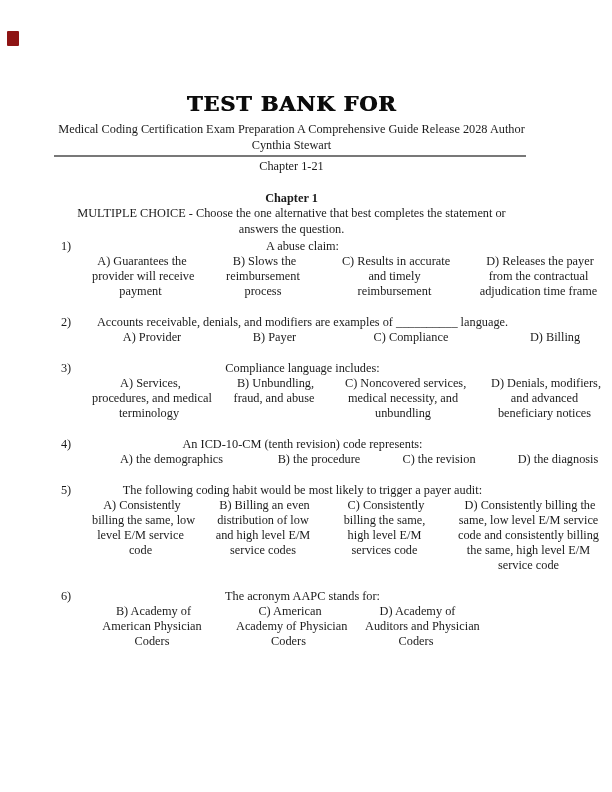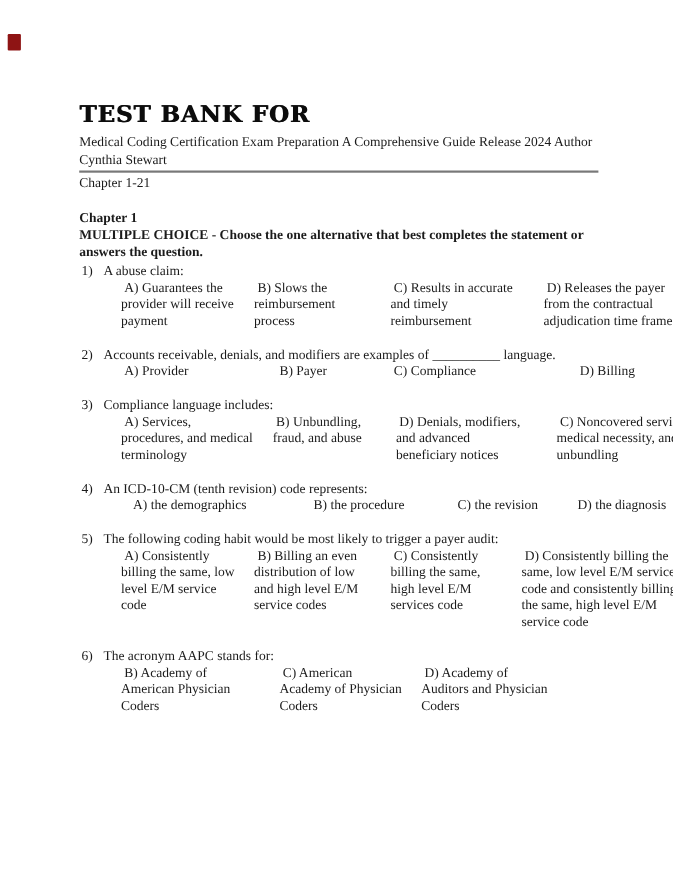--- a/index.html
+++ b/index.html
@@ -1,30 +1,30 @@
 <!DOCTYPE html>
 <html><head>
 <meta charset="utf-8">
 <style>
   html,body{margin:0;padding:0;background:#ffffff;}
   .page{
     position:relative;width:612px;height:792px;background:#ffffff;overflow:hidden;
     font-family:"Liberation Serif","DejaVu Serif",serif;font-size:12.3px;line-height:15px;color:#1b1b1b;
   }
   .red-mark{position:absolute;left:7px;top:31px;width:12px;height:15px;border-radius:1px;}
-  .content{position:absolute;left:72px;top:92px;width:475px;}
+  .content{position:absolute;left:54px;top:92px;width:475px;text-align:center;}
   .title{
     font-family:"DejaVu Serif",serif;font-size:21px;line-height:24px;font-weight:bold;
     letter-spacing:0.8px;color:#0c0c0c;text-shadow:0.7px 0 currentColor;margin-bottom:5px;
   }
   .subtitle{white-space:pre-line;line-height:16px;margin-bottom:2px;}
   .rule{border:0;border-top:2px solid #787878;margin:1px 3px 1px 0;}
   .chapter-range{line-height:16px;}
   .chapter{font-weight:bold;line-height:16px;margin-top:16px;}
-  .instructions{font-weight:bold;white-space:pre-line;line-height:15.5px;}
+  .instructions{font-weight:normal;white-space:pre-line;line-height:15.5px;}
   .question{margin-top:16px;}
   .question.first{margin-top:2px;}
   .q-head{display:flex;}
   .q-num{width:20px;flex:none;padding-left:2px;}
   .q-text{flex:1;}
   .options{display:grid;margin-left:38px;gap:24px;}
   .option{white-space:pre;text-indent:3px;}
   .cols-q1{grid-template-columns:97px 100px 115px 125px;}
   .cols-q2{grid-template-columns:117px 80px 145px 95px;}
   .cols-q3{grid-template-columns:114px 88px 122px 113px;}
@@ -33,21 +33,21 @@
   .cols-q6{grid-template-columns:120px 105px 102px 110px;}
 </style>
 </head>
 <body>
 
 <div class="page">
   <div class="red-mark" style="background-color: rgb(142, 20, 20);"></div>
 
   <div class="content">
     <div class="title">TEST BANK FOR</div>
-    <div class="subtitle">Medical Coding Certification Exam Preparation A Comprehensive Guide Release 2024 Author
+    <div class="subtitle">Medical Coding Certification Exam Preparation A Comprehensive Guide Release 2028 Author
 Cynthia Stewart</div>
     <hr class="rule">
     <div class="chapter-range">Chapter 1-21</div>
     <div class="chapter">Chapter 1</div>
     <div class="instructions">MULTIPLE CHOICE - Choose the one alternative that best completes the statement or
 answers the question.</div>
 
     <div class="question first">
       <div class="q-head">
         <span class="q-num">1)</span>
@@ -86,26 +86,26 @@
       <div class="q-head">
         <span class="q-num">3)</span>
         <span class="q-text">Compliance language includes:</span>
       </div>
       <div class="options cols-q3">
         <div class="option">A) Services,
 procedures, and medical
 terminology</div>
         <div class="option">B) Unbundling,
 fraud, and abuse</div>
+        <div class="option">C) Noncovered services,
+medical necessity, and
+unbundling</div>
         <div class="option">D) Denials, modifiers,
 and advanced
 beneficiary notices</div>
-        <div class="option">C) Noncovered services,
-medical necessity, and
-unbundling</div>
       </div>
     </div>
 
     <div class="question">
       <div class="q-head">
         <span class="q-num">4)</span>
         <span class="q-text">An ICD-10-CM (tenth revision) code represents:</span>
       </div>
       <div class="options cols-q4">
         <div class="option">A) the demographics</div>

